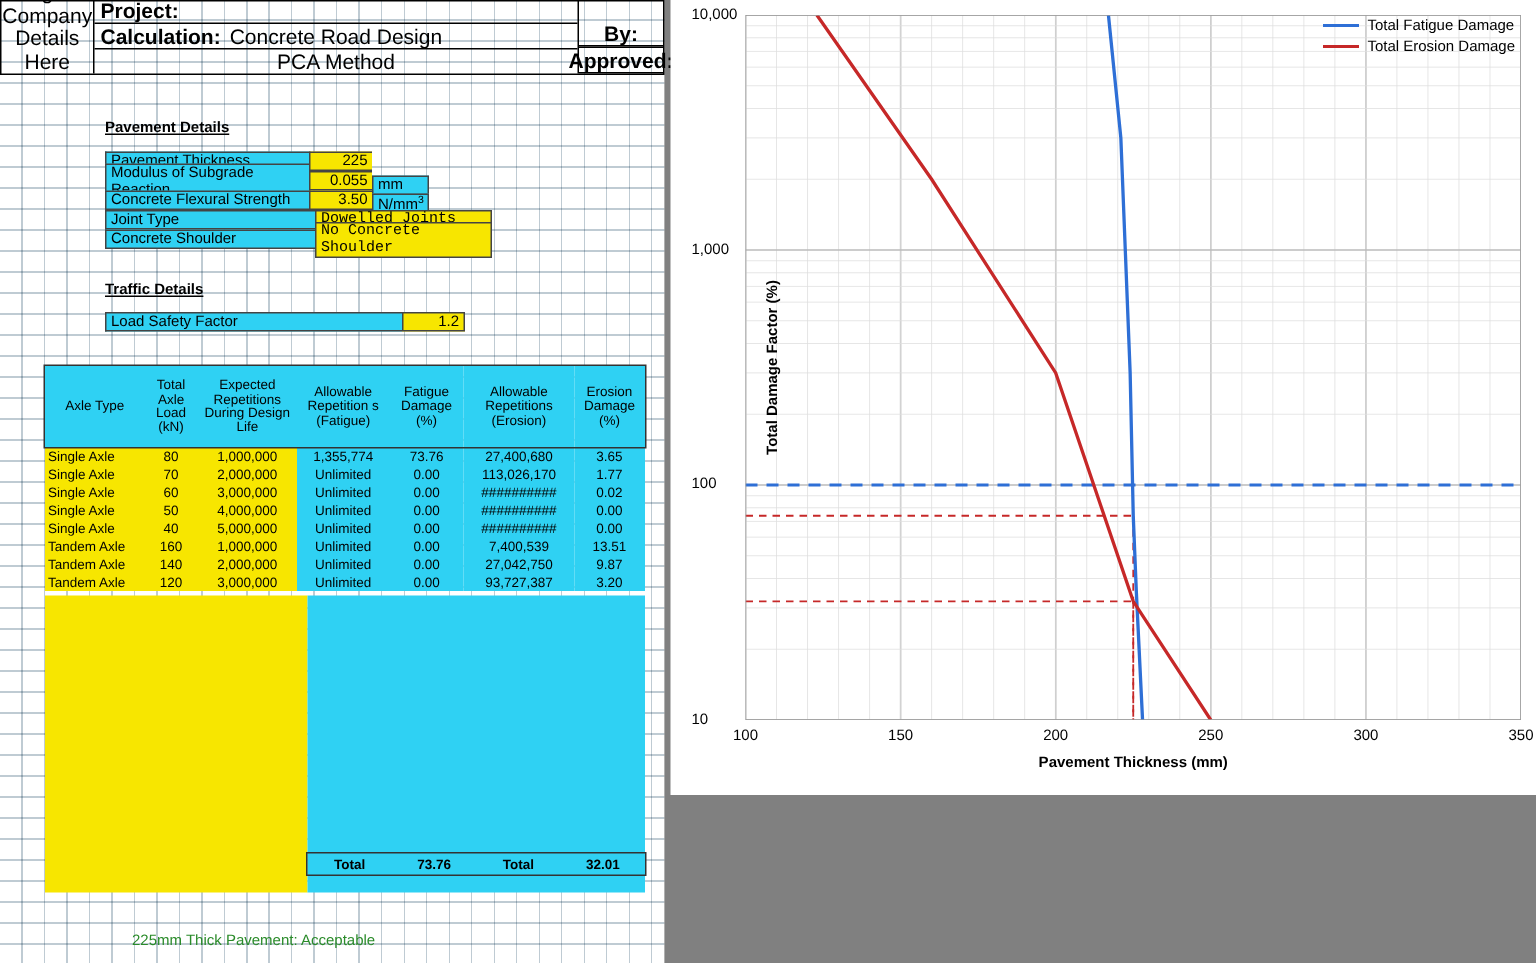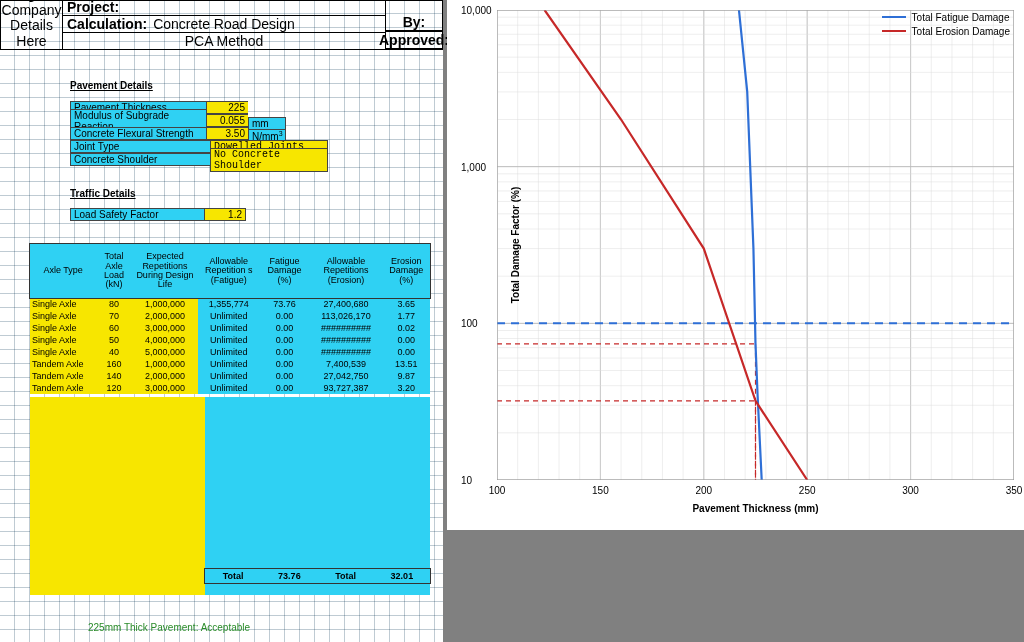--- a/index.html
+++ b/index.html
@@ -41,21 +41,21 @@
   
   .pv-box{position:absolute;left:70px;top:101px;width:216px;font-size:10px;}
   .pv-box .row{display:flex;height:13px;align-items:center;}
   .pv-box .labelcell{background:var(--cyan);border:1px solid #444;border-right:none;padding:0 3px;flex:1;}
   .pv-box .valcell{background:var(--yellow);border:1px solid #444;border-right:none;width:42px;text-align:right;padding:0 3px;}
   .pv-box .unitcell{background:var(--cyan);border:1px solid #444;width:38px;padding:0 3px;margin-top:31px;}
   .pv-box .row.drop .valcell{background:var(--yellow);border:1px solid #444;flex:1;text-align:left;}
   .pv-box .row.drop .valcell.long{width:118px;flex:none;font-family:Liberation Mono, monospace;}
   sup{font-size:7px;}
   
-  .tf-box{position:absolute;left:70px;top:208px;width:176px;font-size:10px;}
+  .tf-box{position:absolute;left:70px;top:208px;width:240px;font-size:10px;}
   .tf-box .row{display:flex;height:13px;align-items:center;}
   .tf-box .labelcell{background:var(--cyan);border:1px solid #444;border-right:none;padding:0 3px;flex:1;}
   .tf-box .valcell{background:var(--yellow);border:1px solid #444;width:42px;text-align:right;padding:0 3px;}
   
   .main-table{position:absolute;left:30px;top:244px;width:400px;font-size:9px;}
   .main-table table{border-collapse:collapse;width:100%;}
   .main-table th,.main-table td{border:0;padding:1px 2px;text-align:center;height:12px;}
   .main-table thead th{background:var(--cyan);font-weight:normal;vertical-align:middle;line-height:1.05;height:54px;}
   .main-table thead{outline:1px solid #333;}
   .main-table tbody td.y{background:var(--yellow);}

